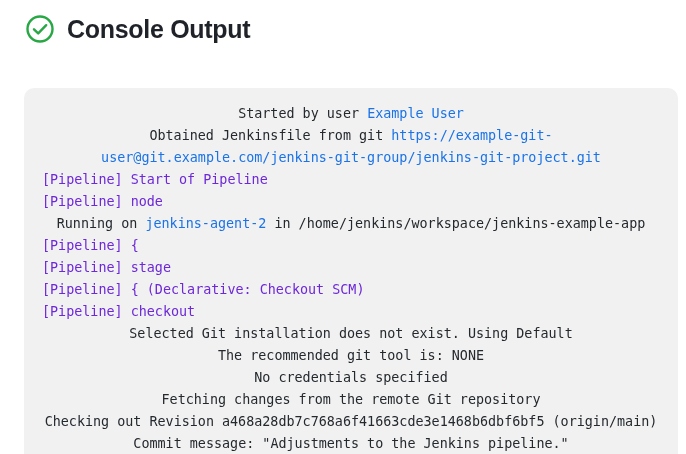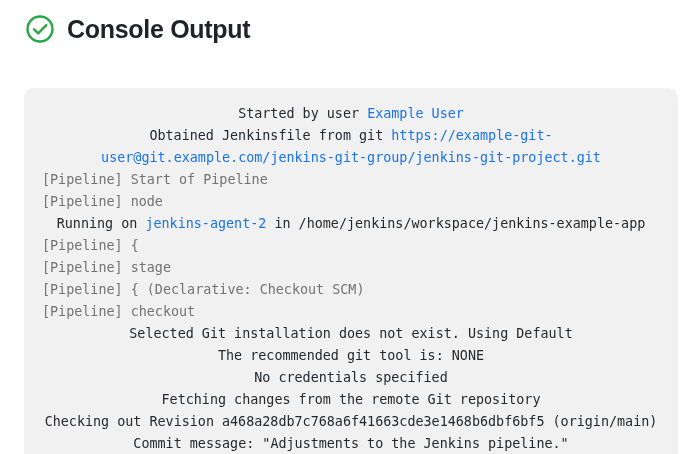--- a/index.html
+++ b/index.html
@@ -74,21 +74,21 @@
     word-break: break-all;
   }
 
   .log-line {
     display: block;
     white-space: pre-wrap;
     word-break: break-word;
   }
 
   .log-line.plain   { color: #24292e; text-align: center; }
-  .log-line.muted   { color: #737373; }
+  .log-line.muted   { color: #6d28d9; }
 
   .tok-link {
     color: #1a73e8;
   }
 </style>
 </head>
 <body>
 
 <div class="page">
 

